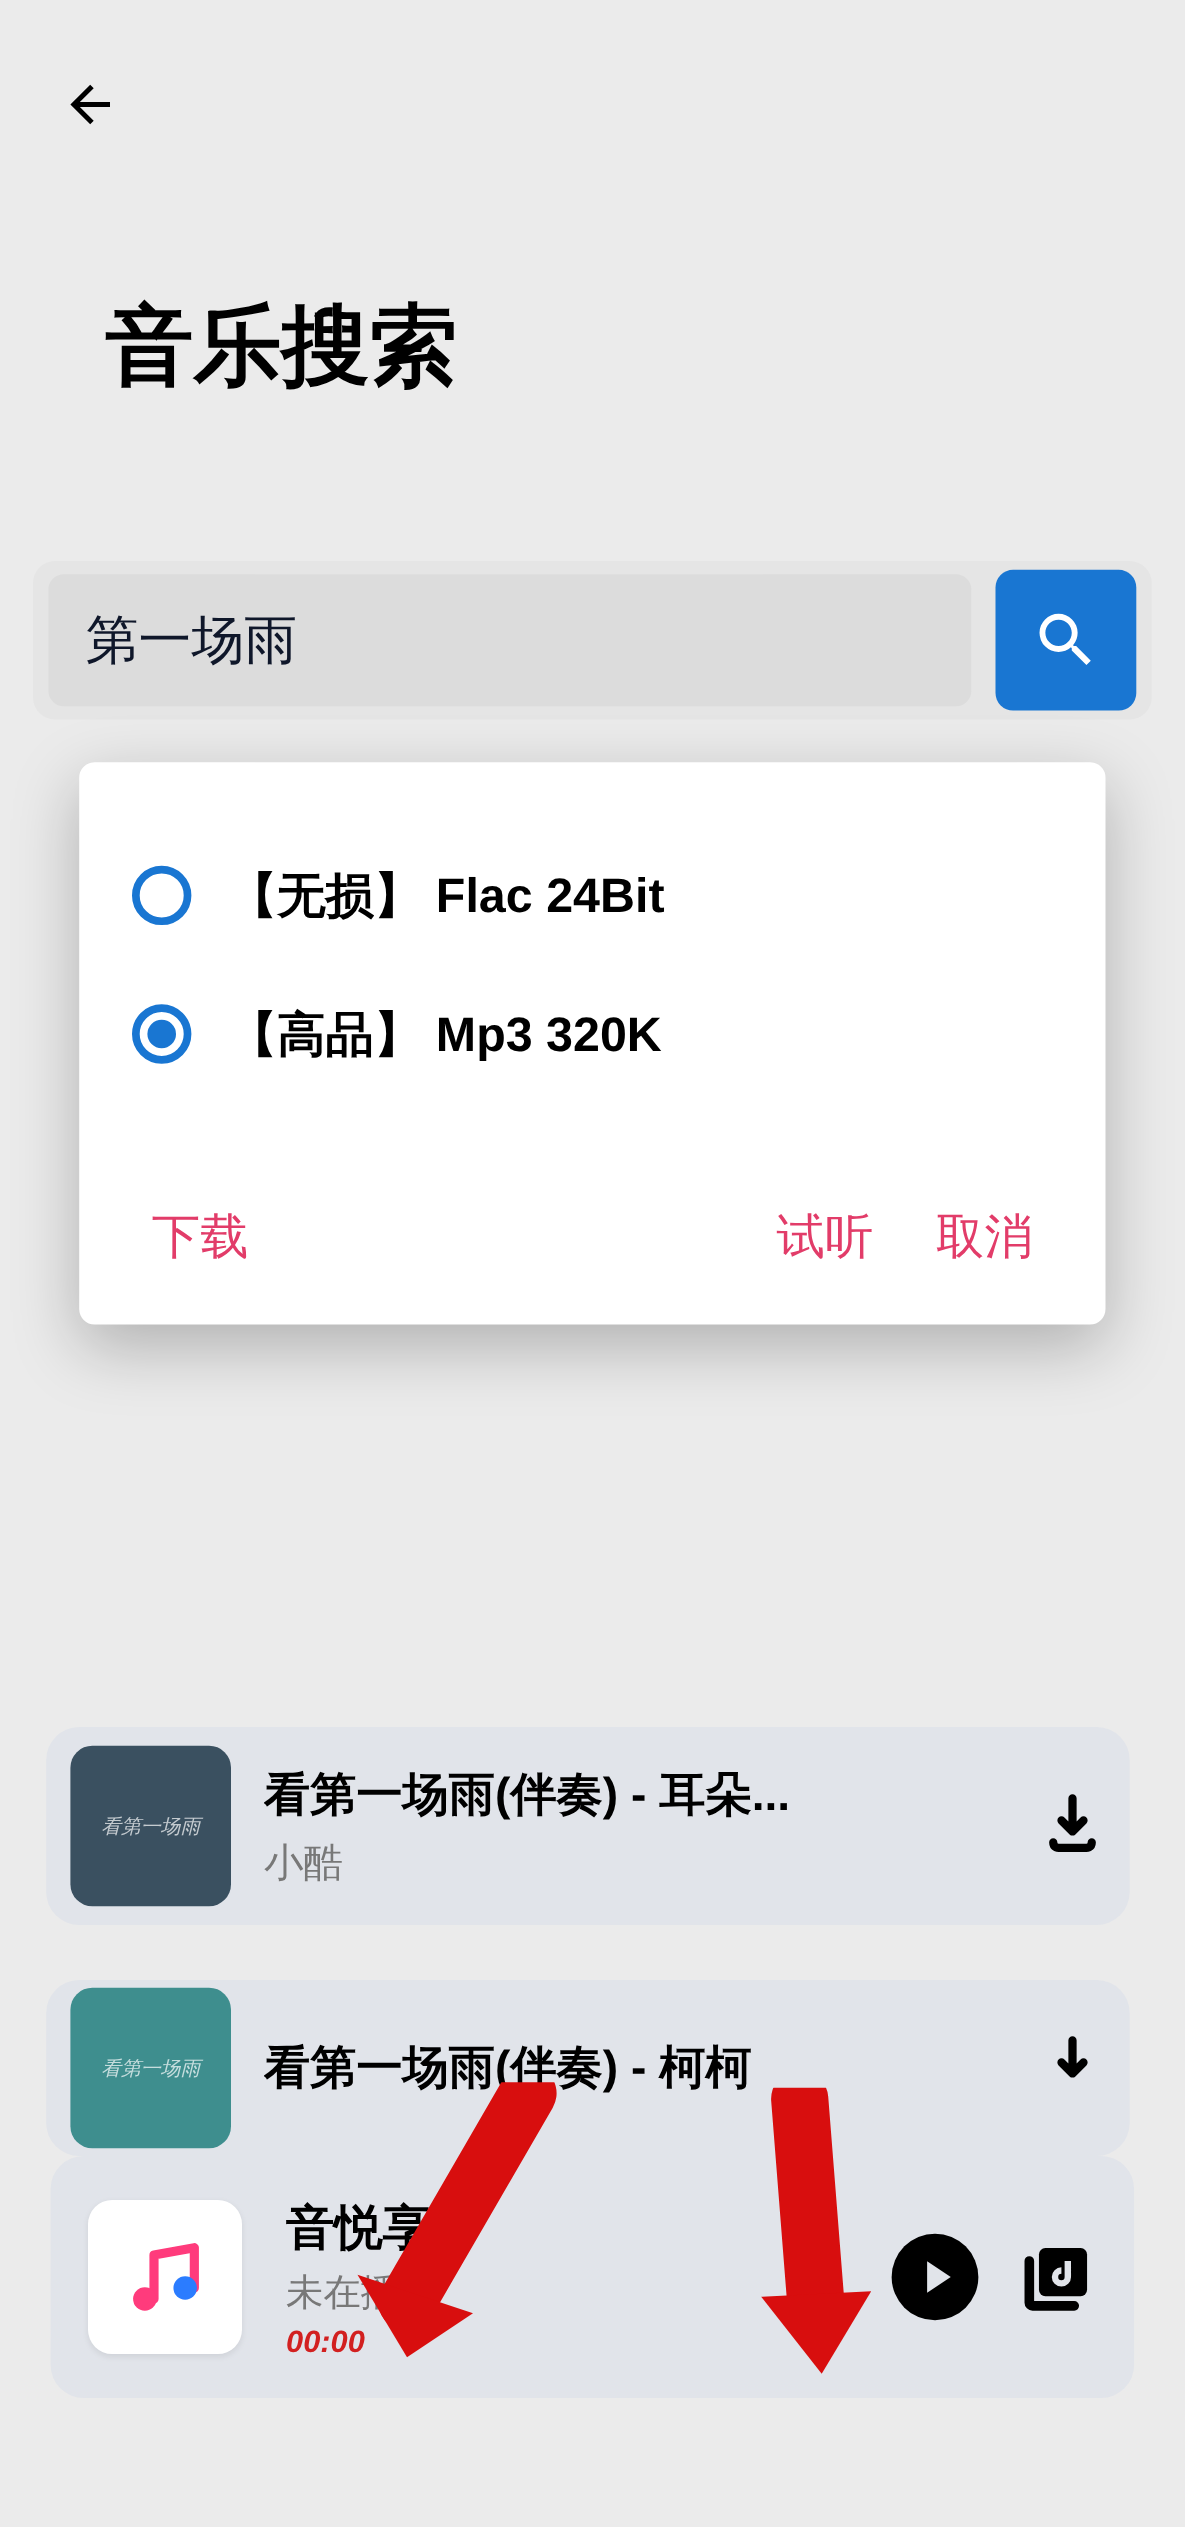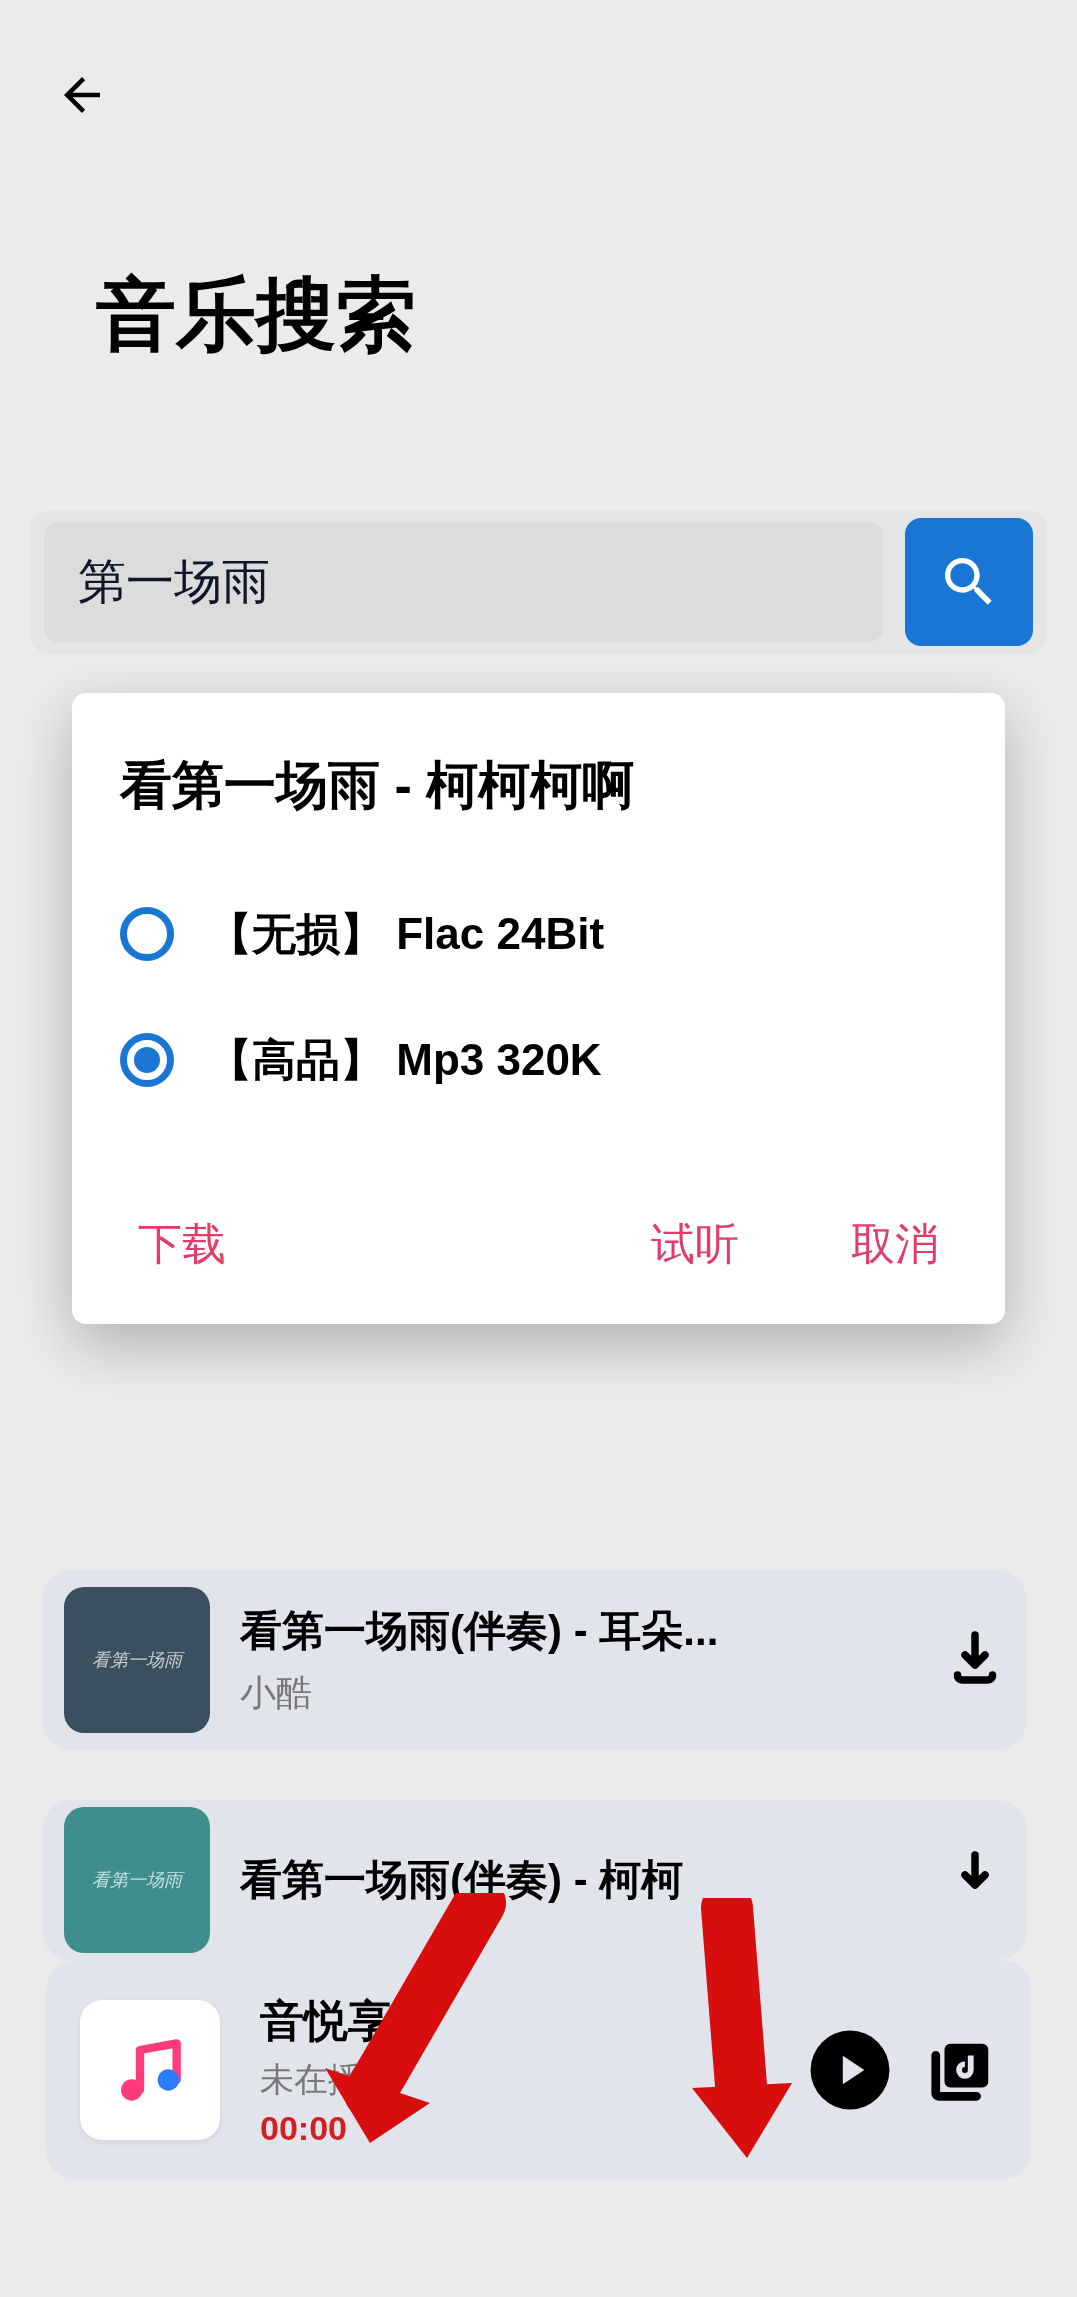--- a/index.html
+++ b/index.html
@@ -144,23 +144,24 @@
   .player-title {
     font-size: 44px;
     font-weight: 700;
     color: #000;
   }
   .player-status {
     font-size: 34px;
     color: #787878;
   }
   .player-time {
-    font-size: 34px;
+    font-size: 28px;
     font-weight: 600;
     color: #d22020;
+    font-style: italic;
   }
   .player-controls {
     display: flex;
     align-items: center;
     gap: 34px;
   }
   .play-circle {
     width: 86px;
     height: 86px;
   }
@@ -228,21 +229,21 @@
     padding: 20px 10px 10px;
   }
   .modal-btn {
     font-size: 44px;
     font-weight: 500;
     color: #e23c69;
     cursor: pointer;
     padding: 10px 8px;
   }
   .modal-actions .spacer { flex: 1; }
-  .modal-actions .right-group { display: flex; gap: 96px; }
+  .modal-actions .right-group { display: flex; gap: 41px; }
   
   .arrow {
     position: absolute;
     pointer-events: none;
   }
   .arrow1 { top: 1200px; left: 238px; width: 200px; height: 280px; }
   .arrow2 { top: 1205px; left: 595px; width: 140px; height: 280px; }
   .album-label {
     color: rgba(255,255,255,0.7);
     font-size: 18px;
@@ -324,21 +325,20 @@
         <rect x="6" y="3" width="15" height="15" rx="2" fill="#000"></rect>
         <path d="M3 7v13a1 1 0 001 1h13" stroke="#000" stroke-width="3" fill="none" stroke-linecap="round"></path>
         <path d="M15 7v5a2 2 0 11-2-2" stroke="#e1e4ea" stroke-width="2" fill="none"></path>
       </svg>
     </div>
   </div>
 </div>
 
 <div class="modal-backdrop"></div>
 <div class="modal">
-  <div class="modal-title">看第一场雨 - 柯柯柯啊</div>
   <div class="options">
     <div class="option">
       <div class="radio-outer"></div>
       <div class="option-label">【无损】  Flac 24Bit</div>
     </div>
     <div class="option">
       <div class="radio-outer">
           <div class="radio-inner"></div>
         </div>
       <div class="option-label">【高品】  Mp3 320K</div>

